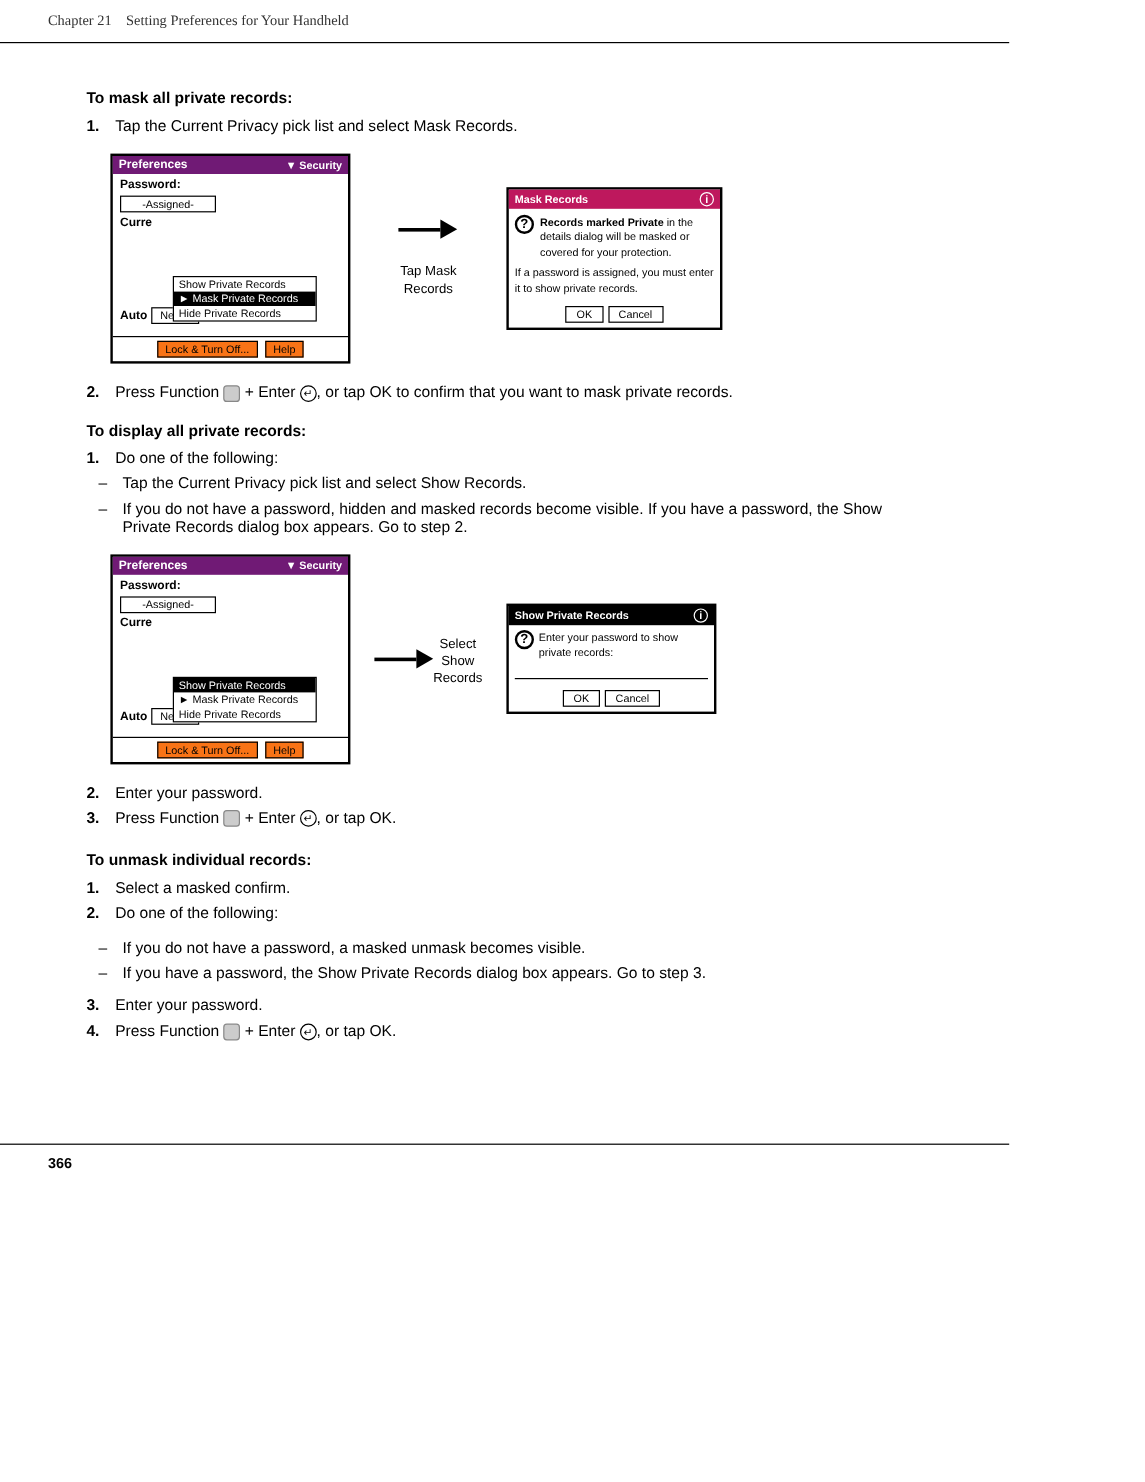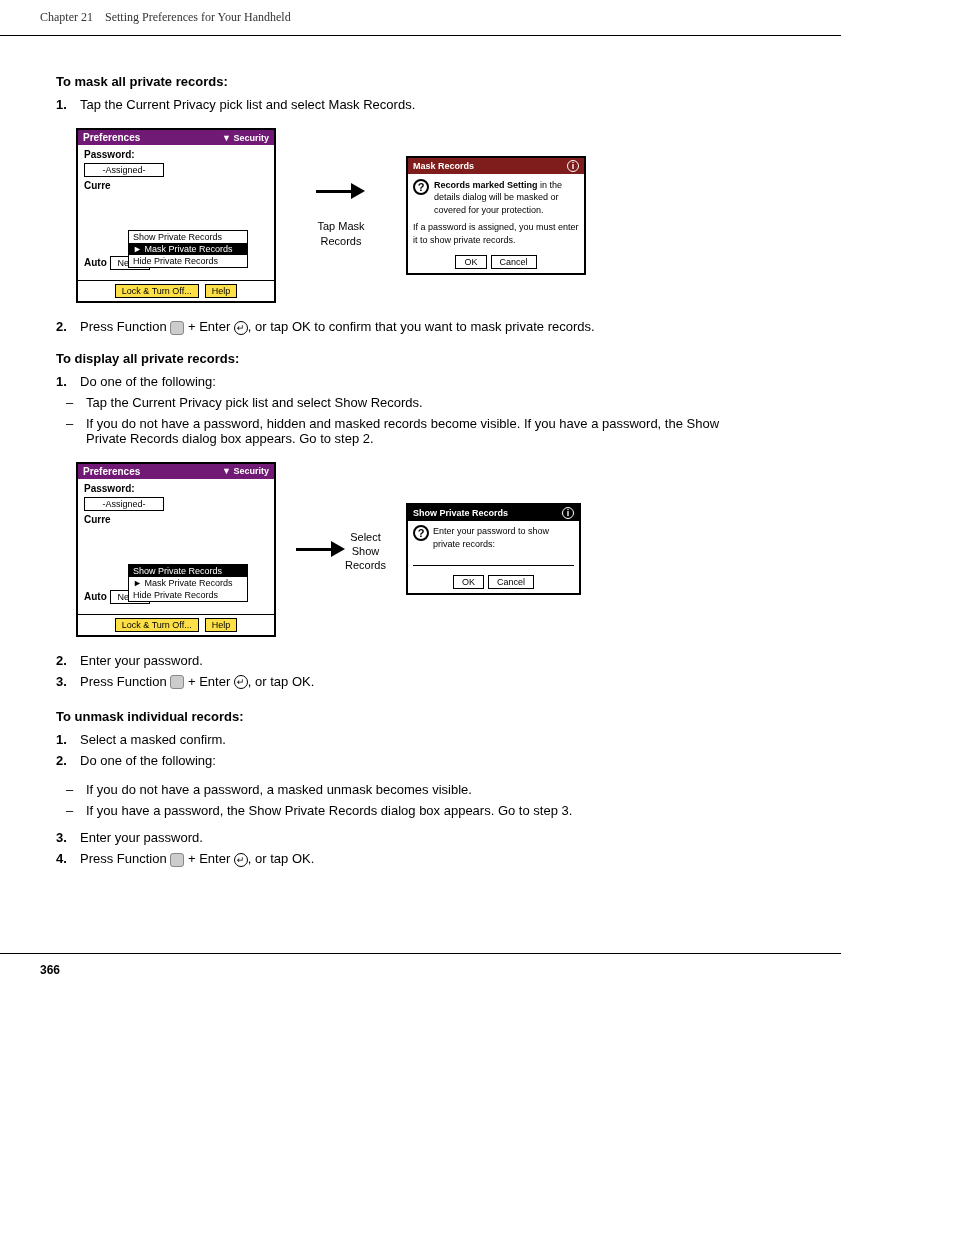--- a/index.html
+++ b/index.html
@@ -26,21 +26,21 @@
       display: flex;
       align-items: center;
     }
     .header-text {
       font-size: 12px;
       color: #333;
     }
 
     
     .content-area {
-      padding: 20px 80px 40px 56px;
+      padding: 20px 80px 40px 72px;
     }
 
     
     .section-heading {
       font-family: Arial, Helvetica, sans-serif;
       font-size: 13px;
       font-weight: bold;
       margin-bottom: 8px;
       margin-top: 18px;
     }
@@ -179,21 +179,21 @@
       border-top: 1px solid #000;
       display: flex;
       gap: 6px;
       padding: 3px 4px;
       justify-content: center;
     }
     .prefs-btn {
       border: 1px solid #000;
       padding: 1px 6px;
       font-size: 9px;
-      background: #fde047;
+      background: #f97316;
     }
     .arrow-body {
       width: 50px;
       height: 16px;
       position: relative;
       display: flex;
       align-items: center;
     }
     .arrow-line {
       width: 35px;
@@ -217,21 +217,21 @@
 
     
     .dialog-box {
       border: 2px solid #000;
       width: 180px;
       background: #fff;
       font-family: Arial, Helvetica, sans-serif;
       font-size: 9px;
     }
     .dialog-title-bar {
-      background: #7f1d1d;
+      background: #be185d;
       color: #fff;
       padding: 2px 5px;
       font-size: 9px;
       font-weight: bold;
       display: flex;
       justify-content: space-between;
       align-items: center;
     }
     .dialog-title-info {
       width: 12px;
@@ -428,21 +428,21 @@
 
         <div class="dialog-box">
           <div class="dialog-title-bar">
             <span>Mask Records</span>
             <div class="dialog-title-info">i</div>
           </div>
           <div class="dialog-body">
             <div class="dialog-icon-row">
               <div class="dialog-question">?</div>
               <div class="dialog-text">
-                <strong>Records marked Setting</strong> in the details dialog will be masked or covered for your protection.
+                <strong>Records marked Private</strong> in the details dialog will be masked or covered for your protection.
               </div>
             </div>
             <div class="dialog-text" style="margin-bottom:4px;">
               If a password is assigned, you must enter it to show private records.
             </div>
           </div>
           <div class="dialog-footer">
             <button class="dialog-btn">OK</button>
             <button class="dialog-btn">Cancel</button>
           </div>

